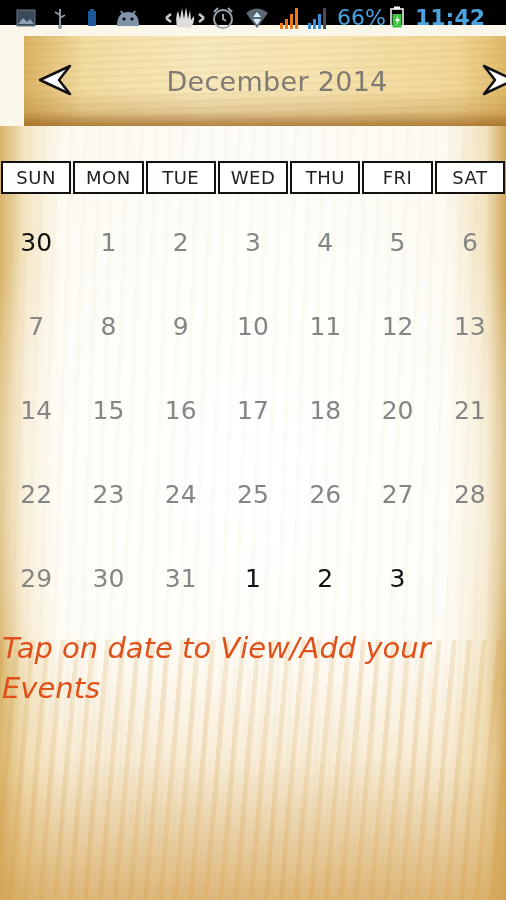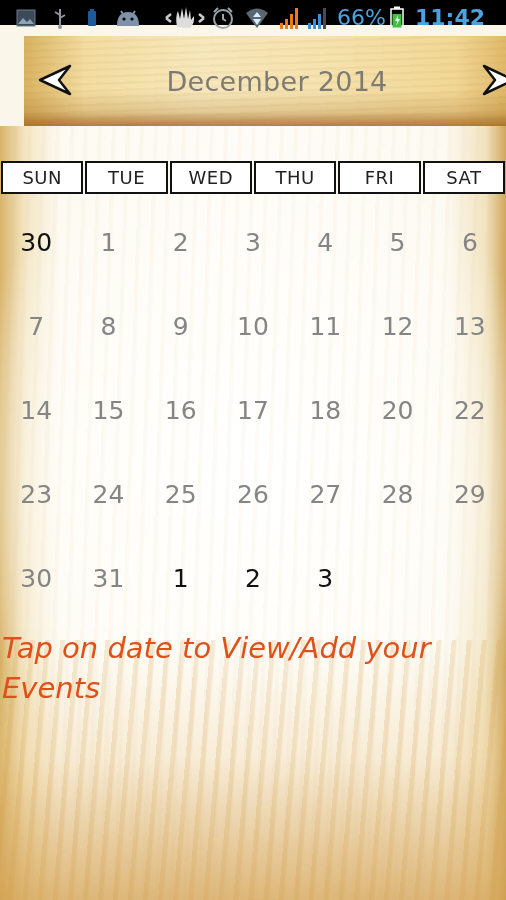--- a/index.html
+++ b/index.html
@@ -181,20 +181,21 @@
     <svg width="40" height="40" viewBox="0 0 40 40">
       <path d="M6 6 L36 20 L6 34 L17 20 Z" fill="#fff" stroke="#111" stroke-width="2.5" stroke-linejoin="round"></path>
     </svg>
   </div>
 </div>
 
 <div class="paper"></div>
 
 <div class="weekdays">
   <div class="weekday">SUN</div>
+  <div class="weekday">MON</div>
   <div class="weekday">TUE</div>
   <div class="weekday">WED</div>
   <div class="weekday">THU</div>
   <div class="weekday">FRI</div>
   <div class="weekday">SAT</div>
 </div>
 
 <div class="grid" id="grid">
     <div class="day other">30</div>
     <div class="day">1</div>
@@ -209,20 +210,21 @@
     <div class="day">10</div>
     <div class="day">11</div>
     <div class="day">12</div>
     <div class="day">13</div>
     <div class="day">14</div>
     <div class="day">15</div>
     <div class="day">16</div>
     <div class="day">17</div>
     <div class="day">18</div>
     <div class="day">20</div>
+    <div class="day">21</div>
     <div class="day">22</div>
     <div class="day">23</div>
     <div class="day">24</div>
     <div class="day">25</div>
     <div class="day">26</div>
     <div class="day">27</div>
     <div class="day">28</div>
     <div class="day">29</div>
     <div class="day">30</div>
     <div class="day">31</div>

